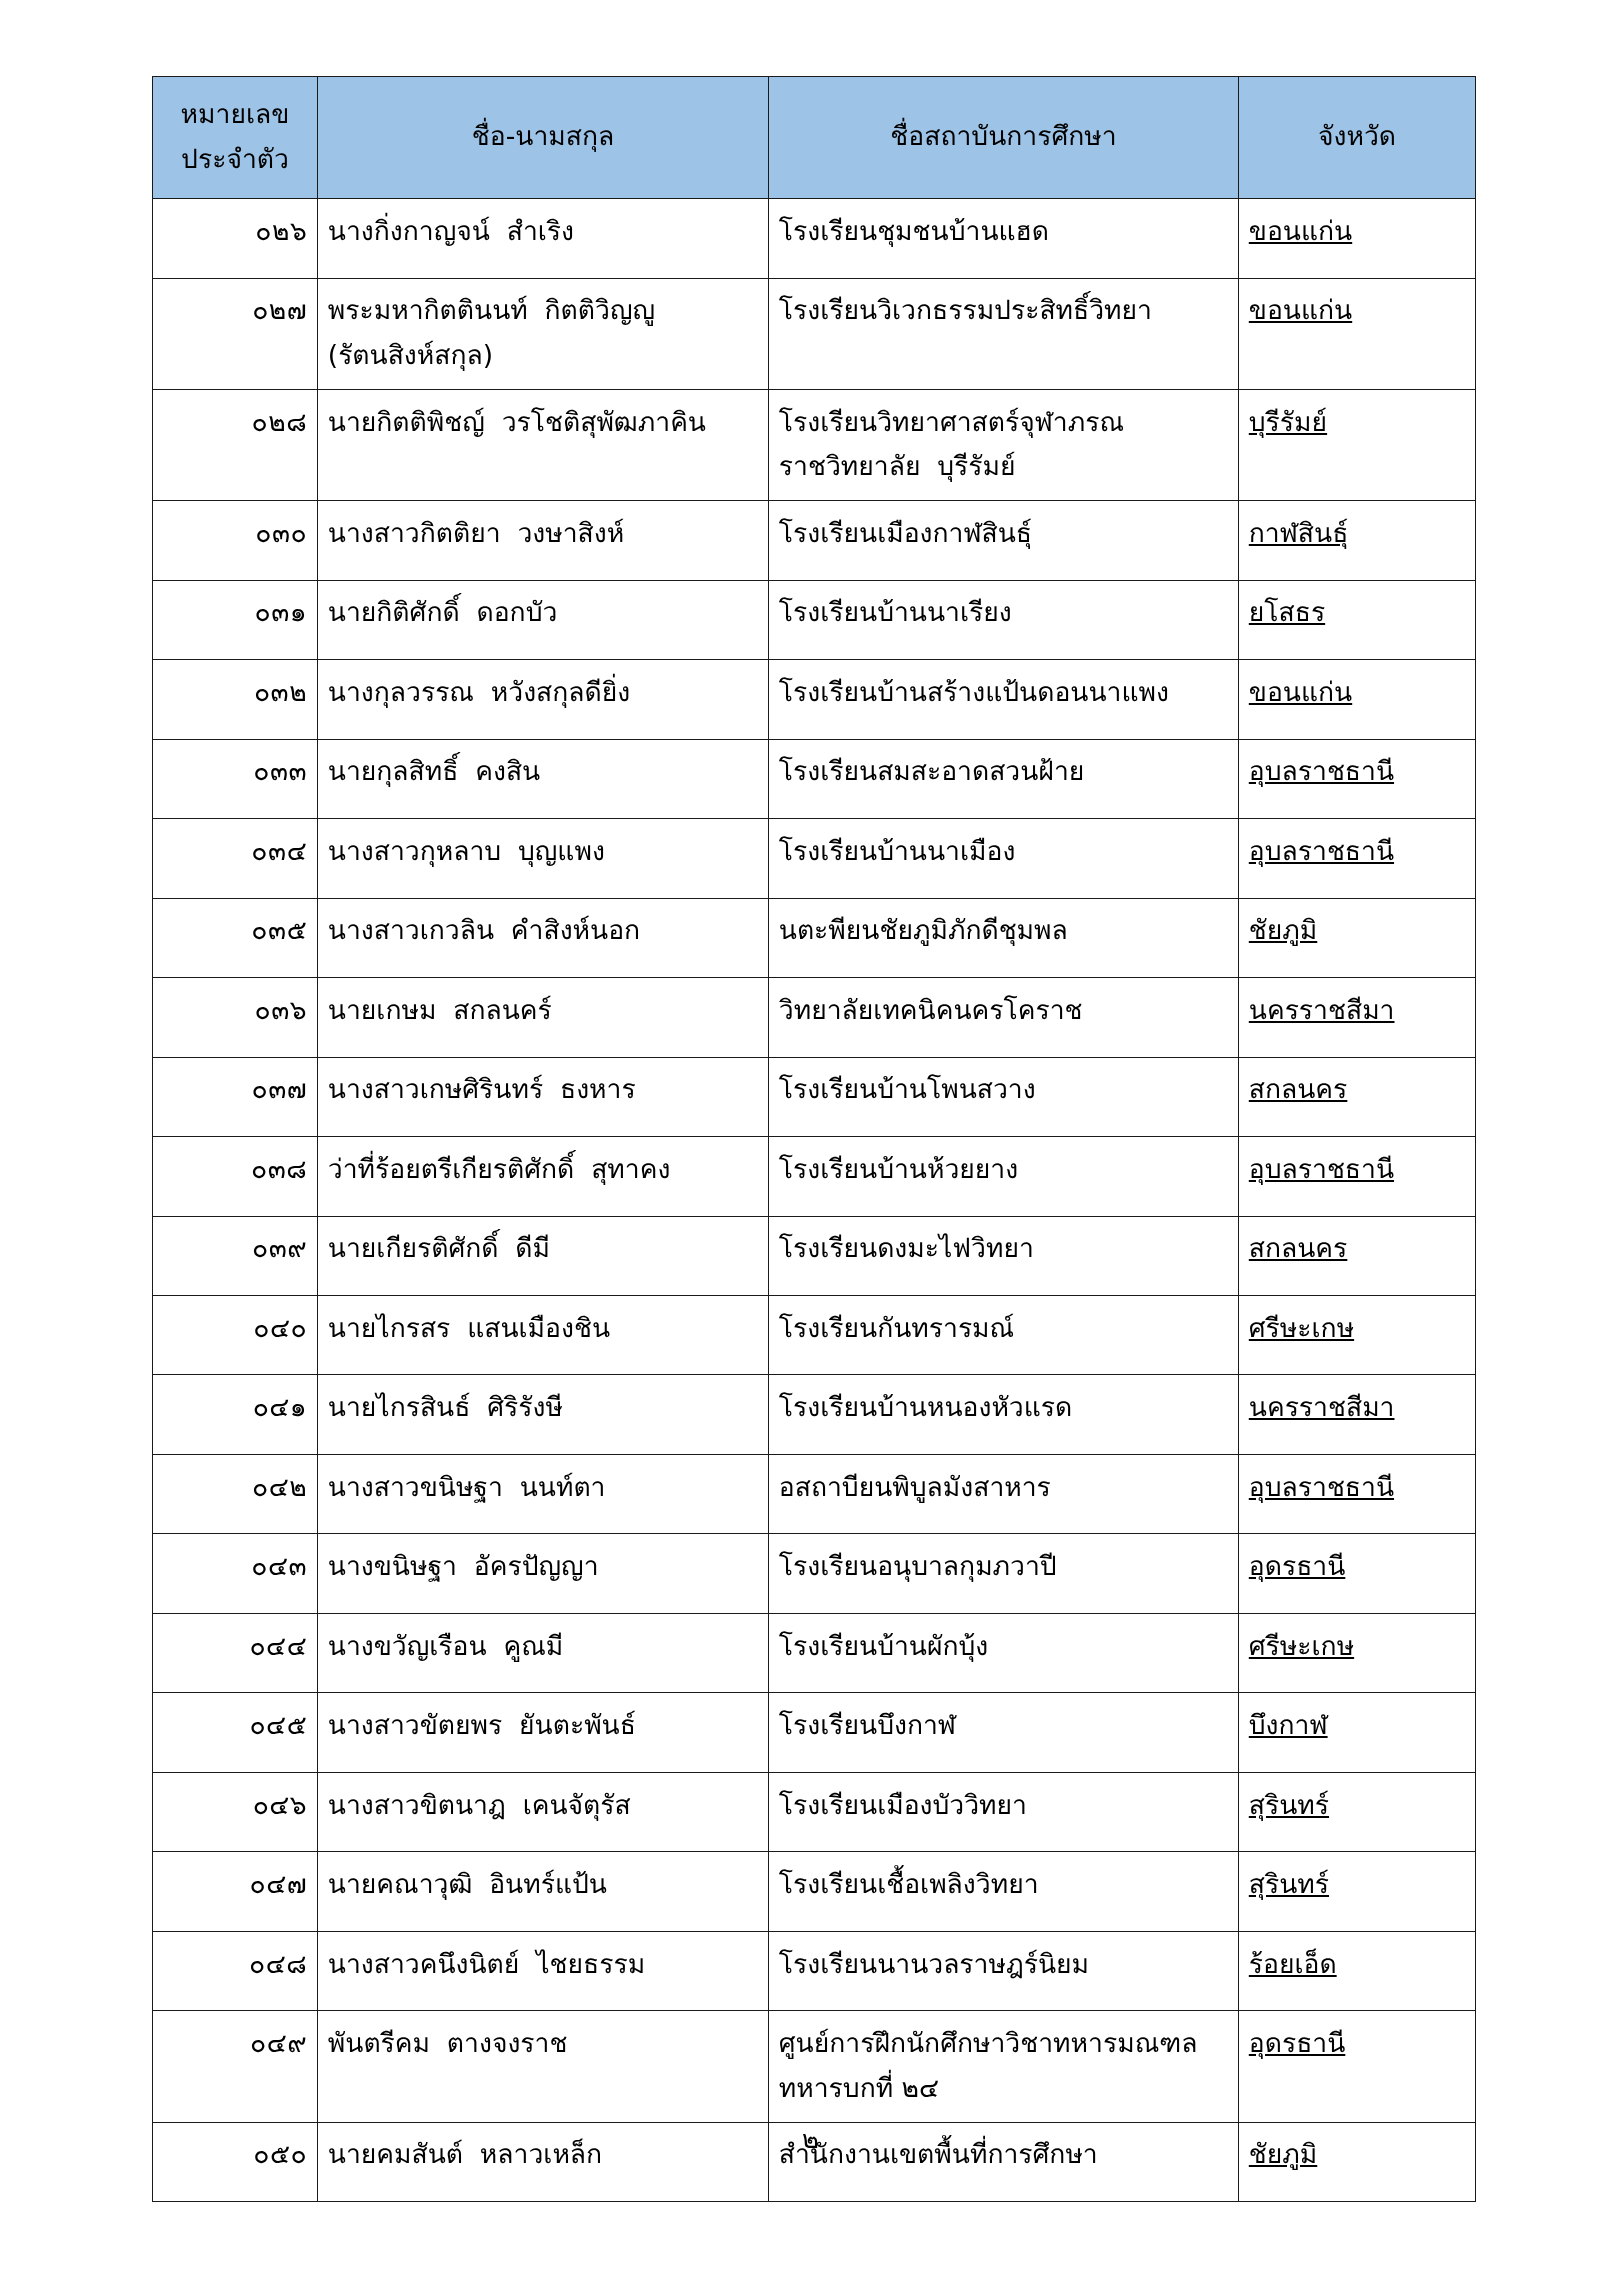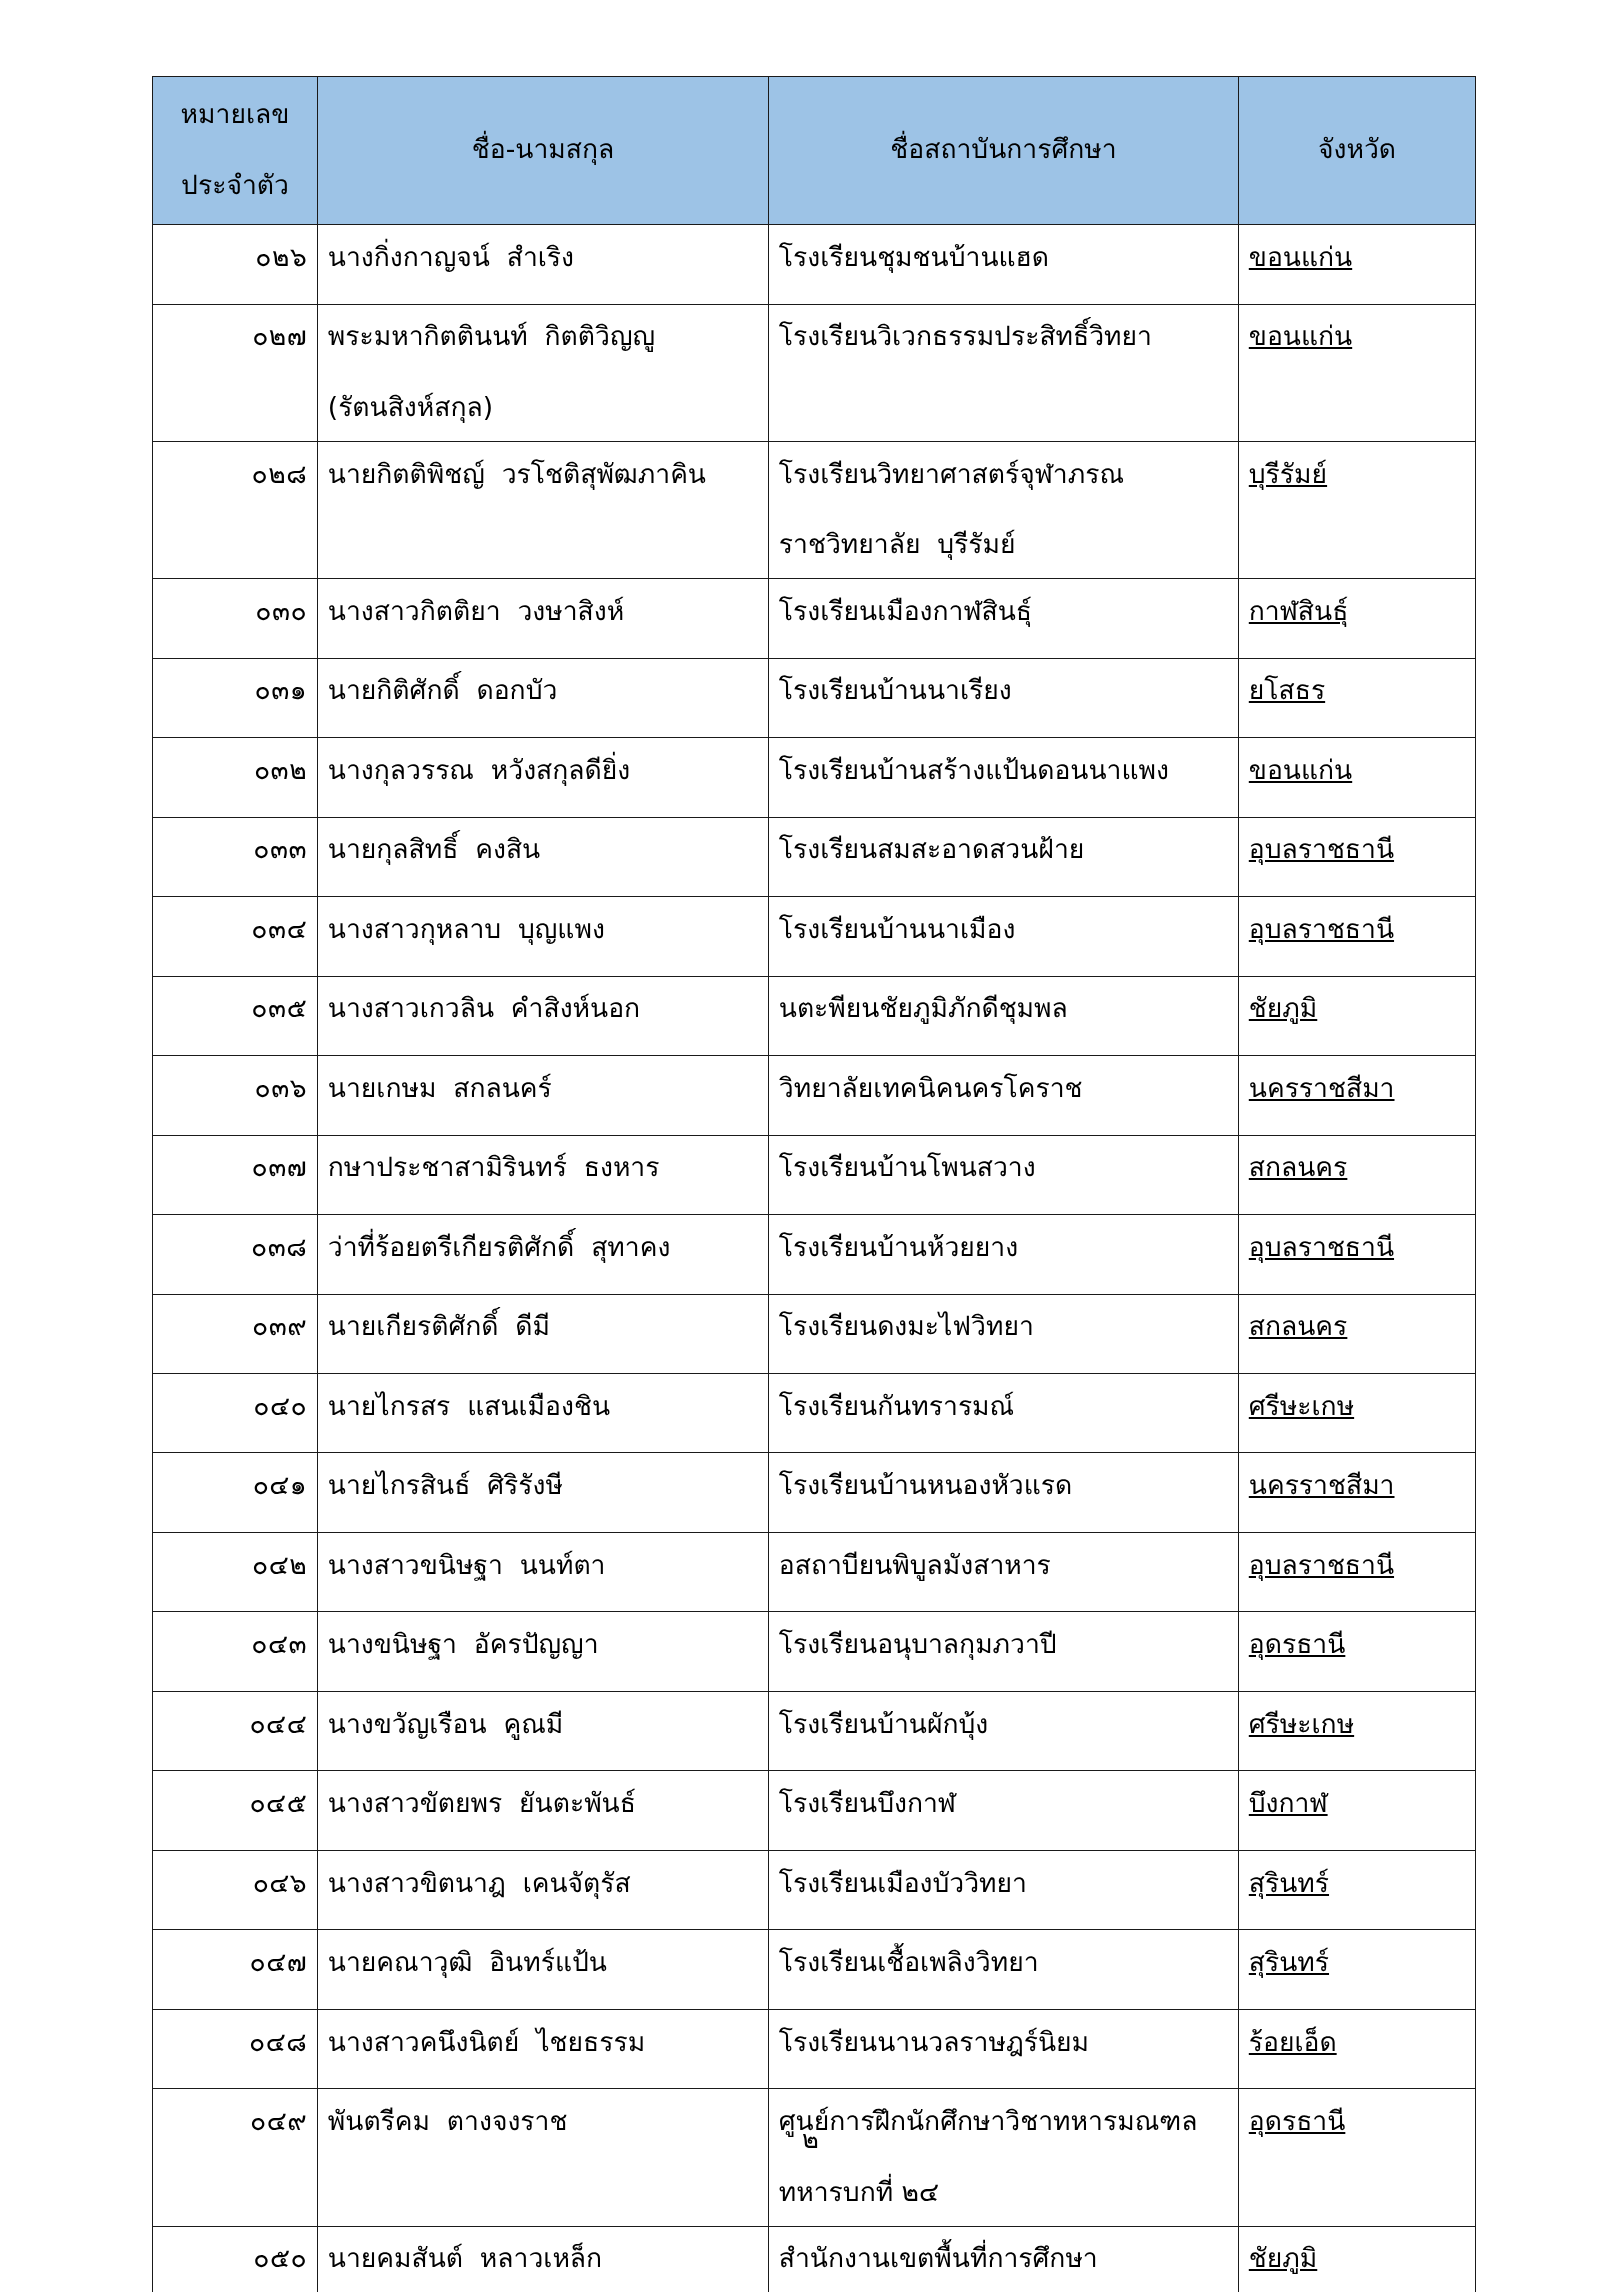--- a/index.html
+++ b/index.html
@@ -65,21 +65,21 @@
 
   td.cell-id {
     text-align: right;
     letter-spacing: 0.5px;
   }
   td.cell-name  { padding-left: 15.7px; }
   td.cell-inst  { padding-left: 13.7px; }
   td.cell-prov  { padding-left: 13.7px; text-decoration: underline; }
 
   .ln { display: block; white-space: pre; }
-  .ln + .ln { margin-top: 28px; }
+  .ln + .ln { margin-top: 2px; }
 
   .page-number {
     position: absolute;
     left: 0;
     right: 0;
     top: 2127px;
     text-align: center;
     font-size: 25.5px;
     line-height: 1;
   }
@@ -232,21 +232,21 @@
           <td class="cell-inst">
             <span class="ln">วิทยาลัยเทคนิคนครโคราช</span>
           </td>
           <td class="cell-prov">
             <span class="ln">นครราชสีมา</span>
           </td>
         </tr>
         <tr>
           <td class="cell-id">๐๓๗</td>
           <td class="cell-name">
-            <span class="ln">กษาประชาสามิรินทร์  ธงหาร</span>
+            <span class="ln">นางสาวเกษศิรินทร์  ธงหาร</span>
           </td>
           <td class="cell-inst">
             <span class="ln">โรงเรียนบ้านโพนสวาง</span>
           </td>
           <td class="cell-prov">
             <span class="ln">สกลนคร</span>
           </td>
         </tr>
         <tr>
           <td class="cell-id">๐๓๘</td>

